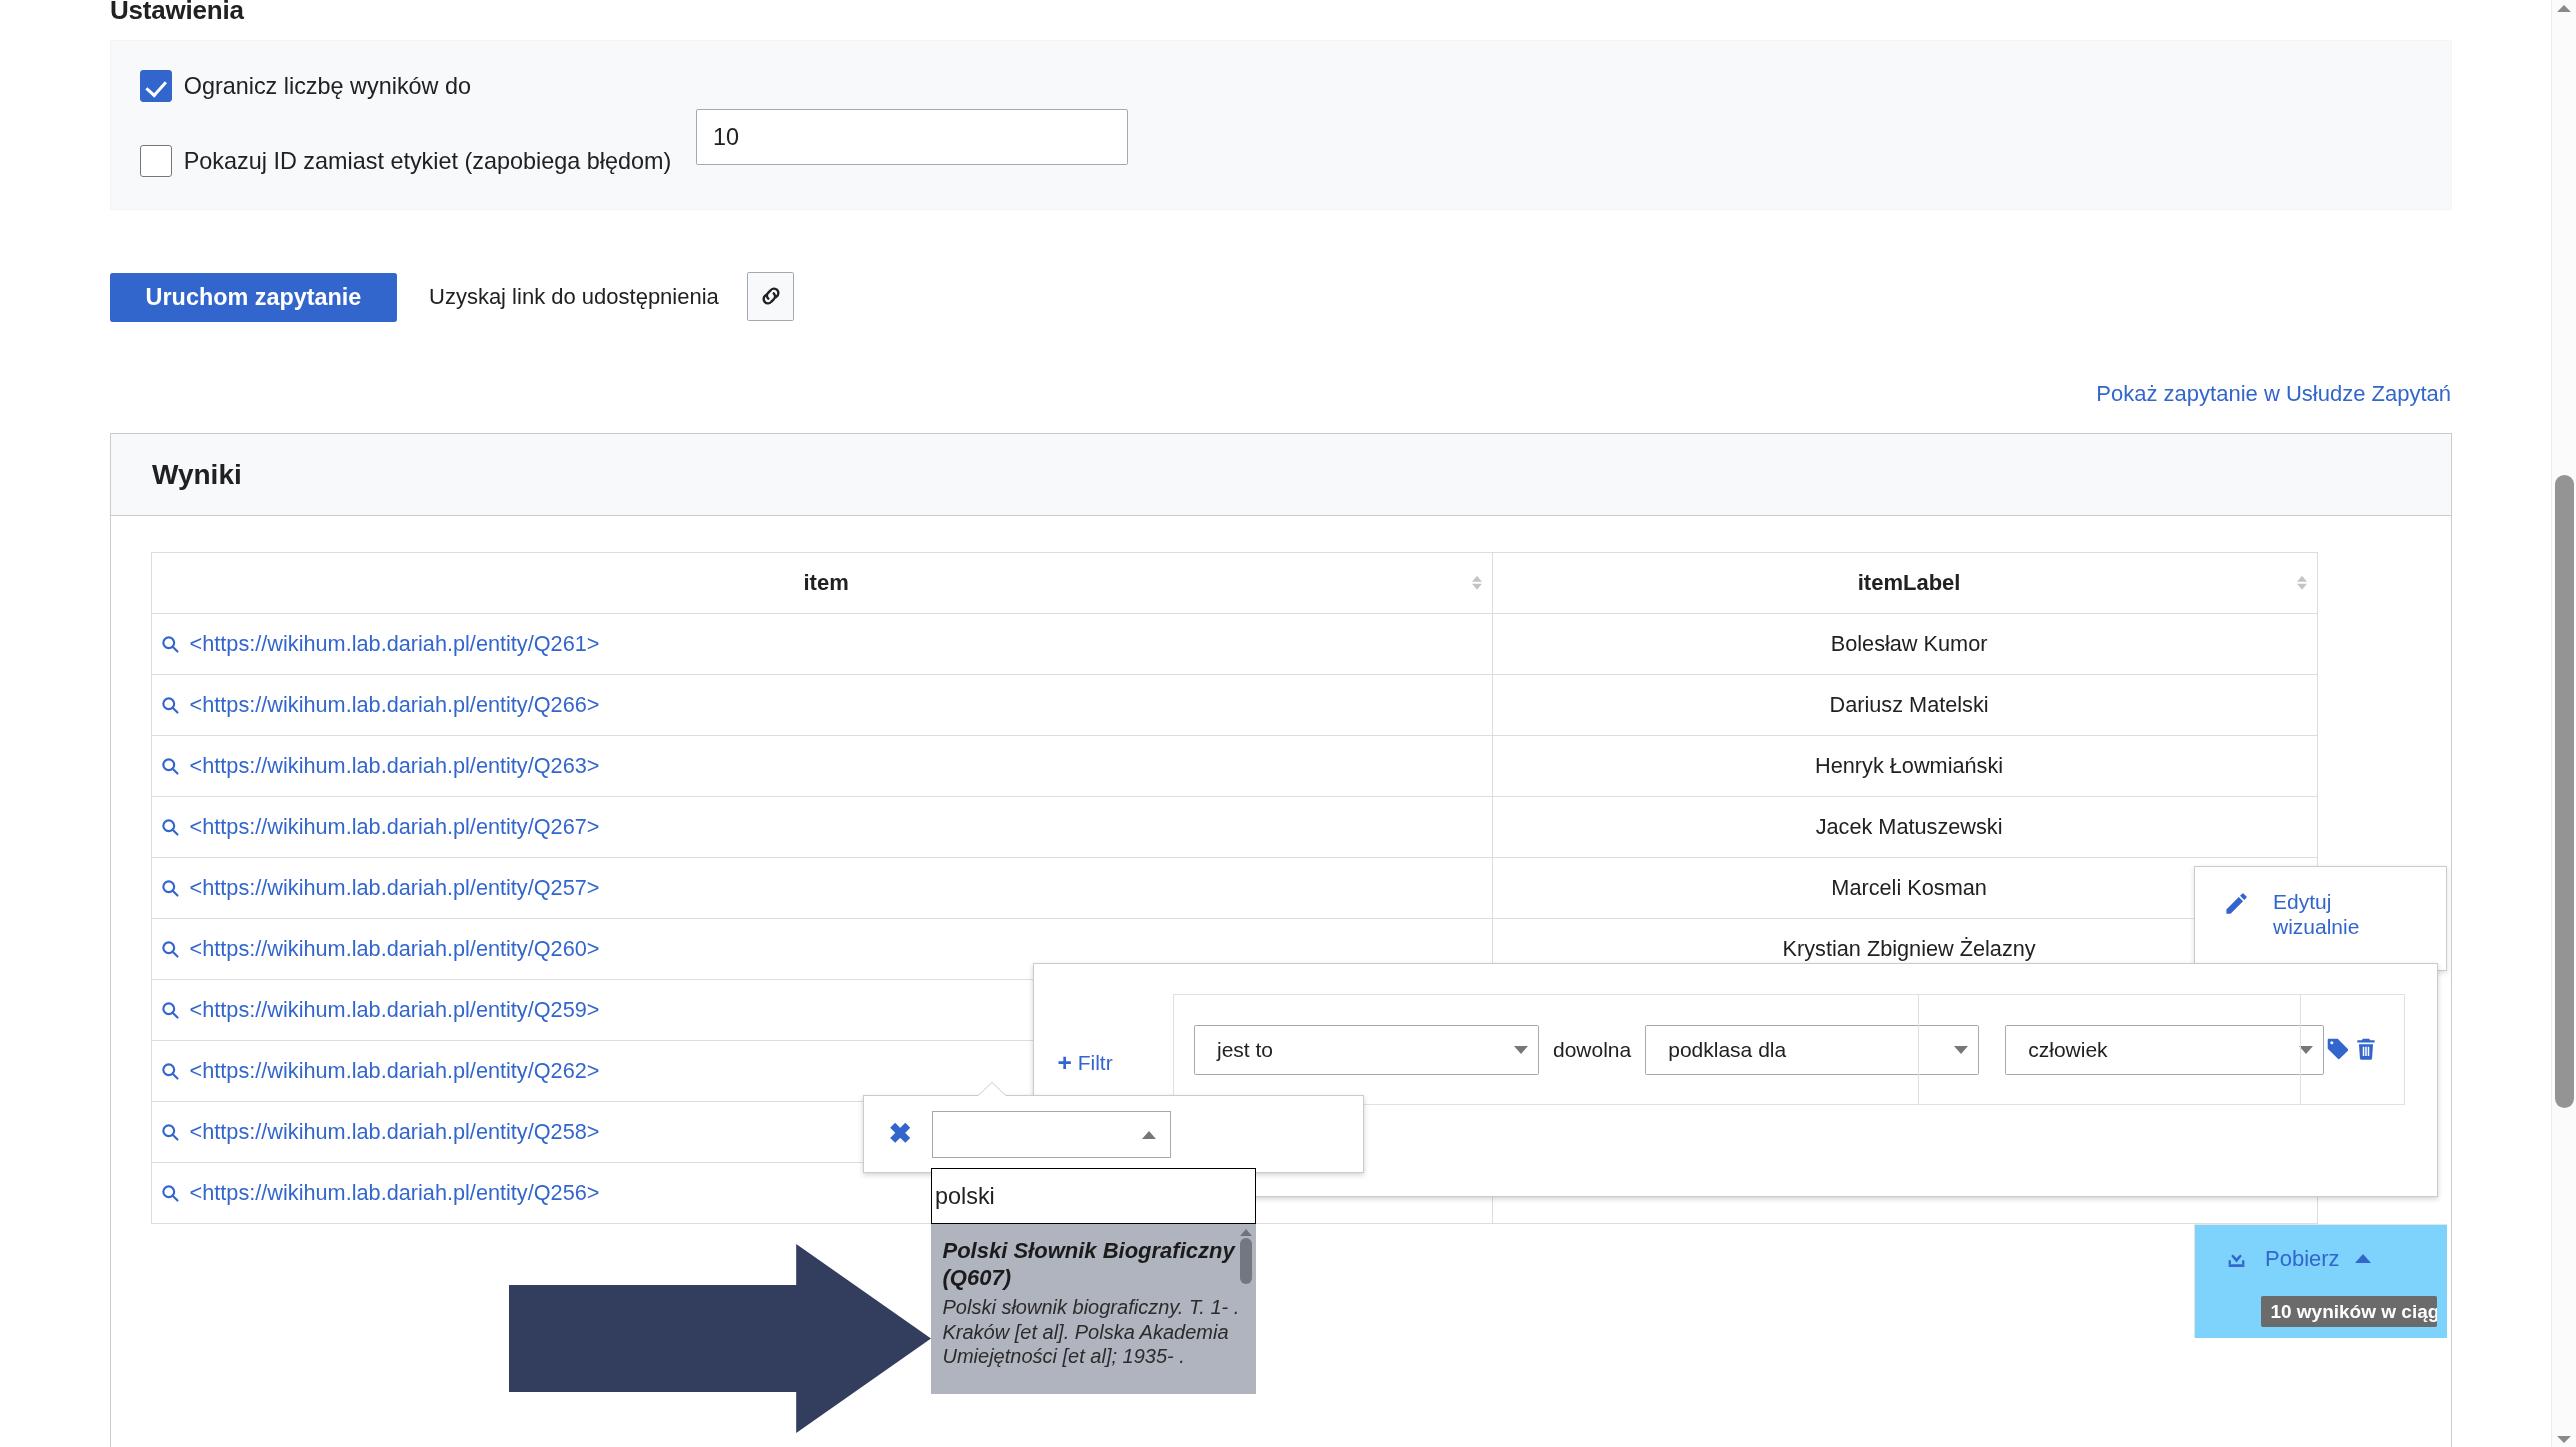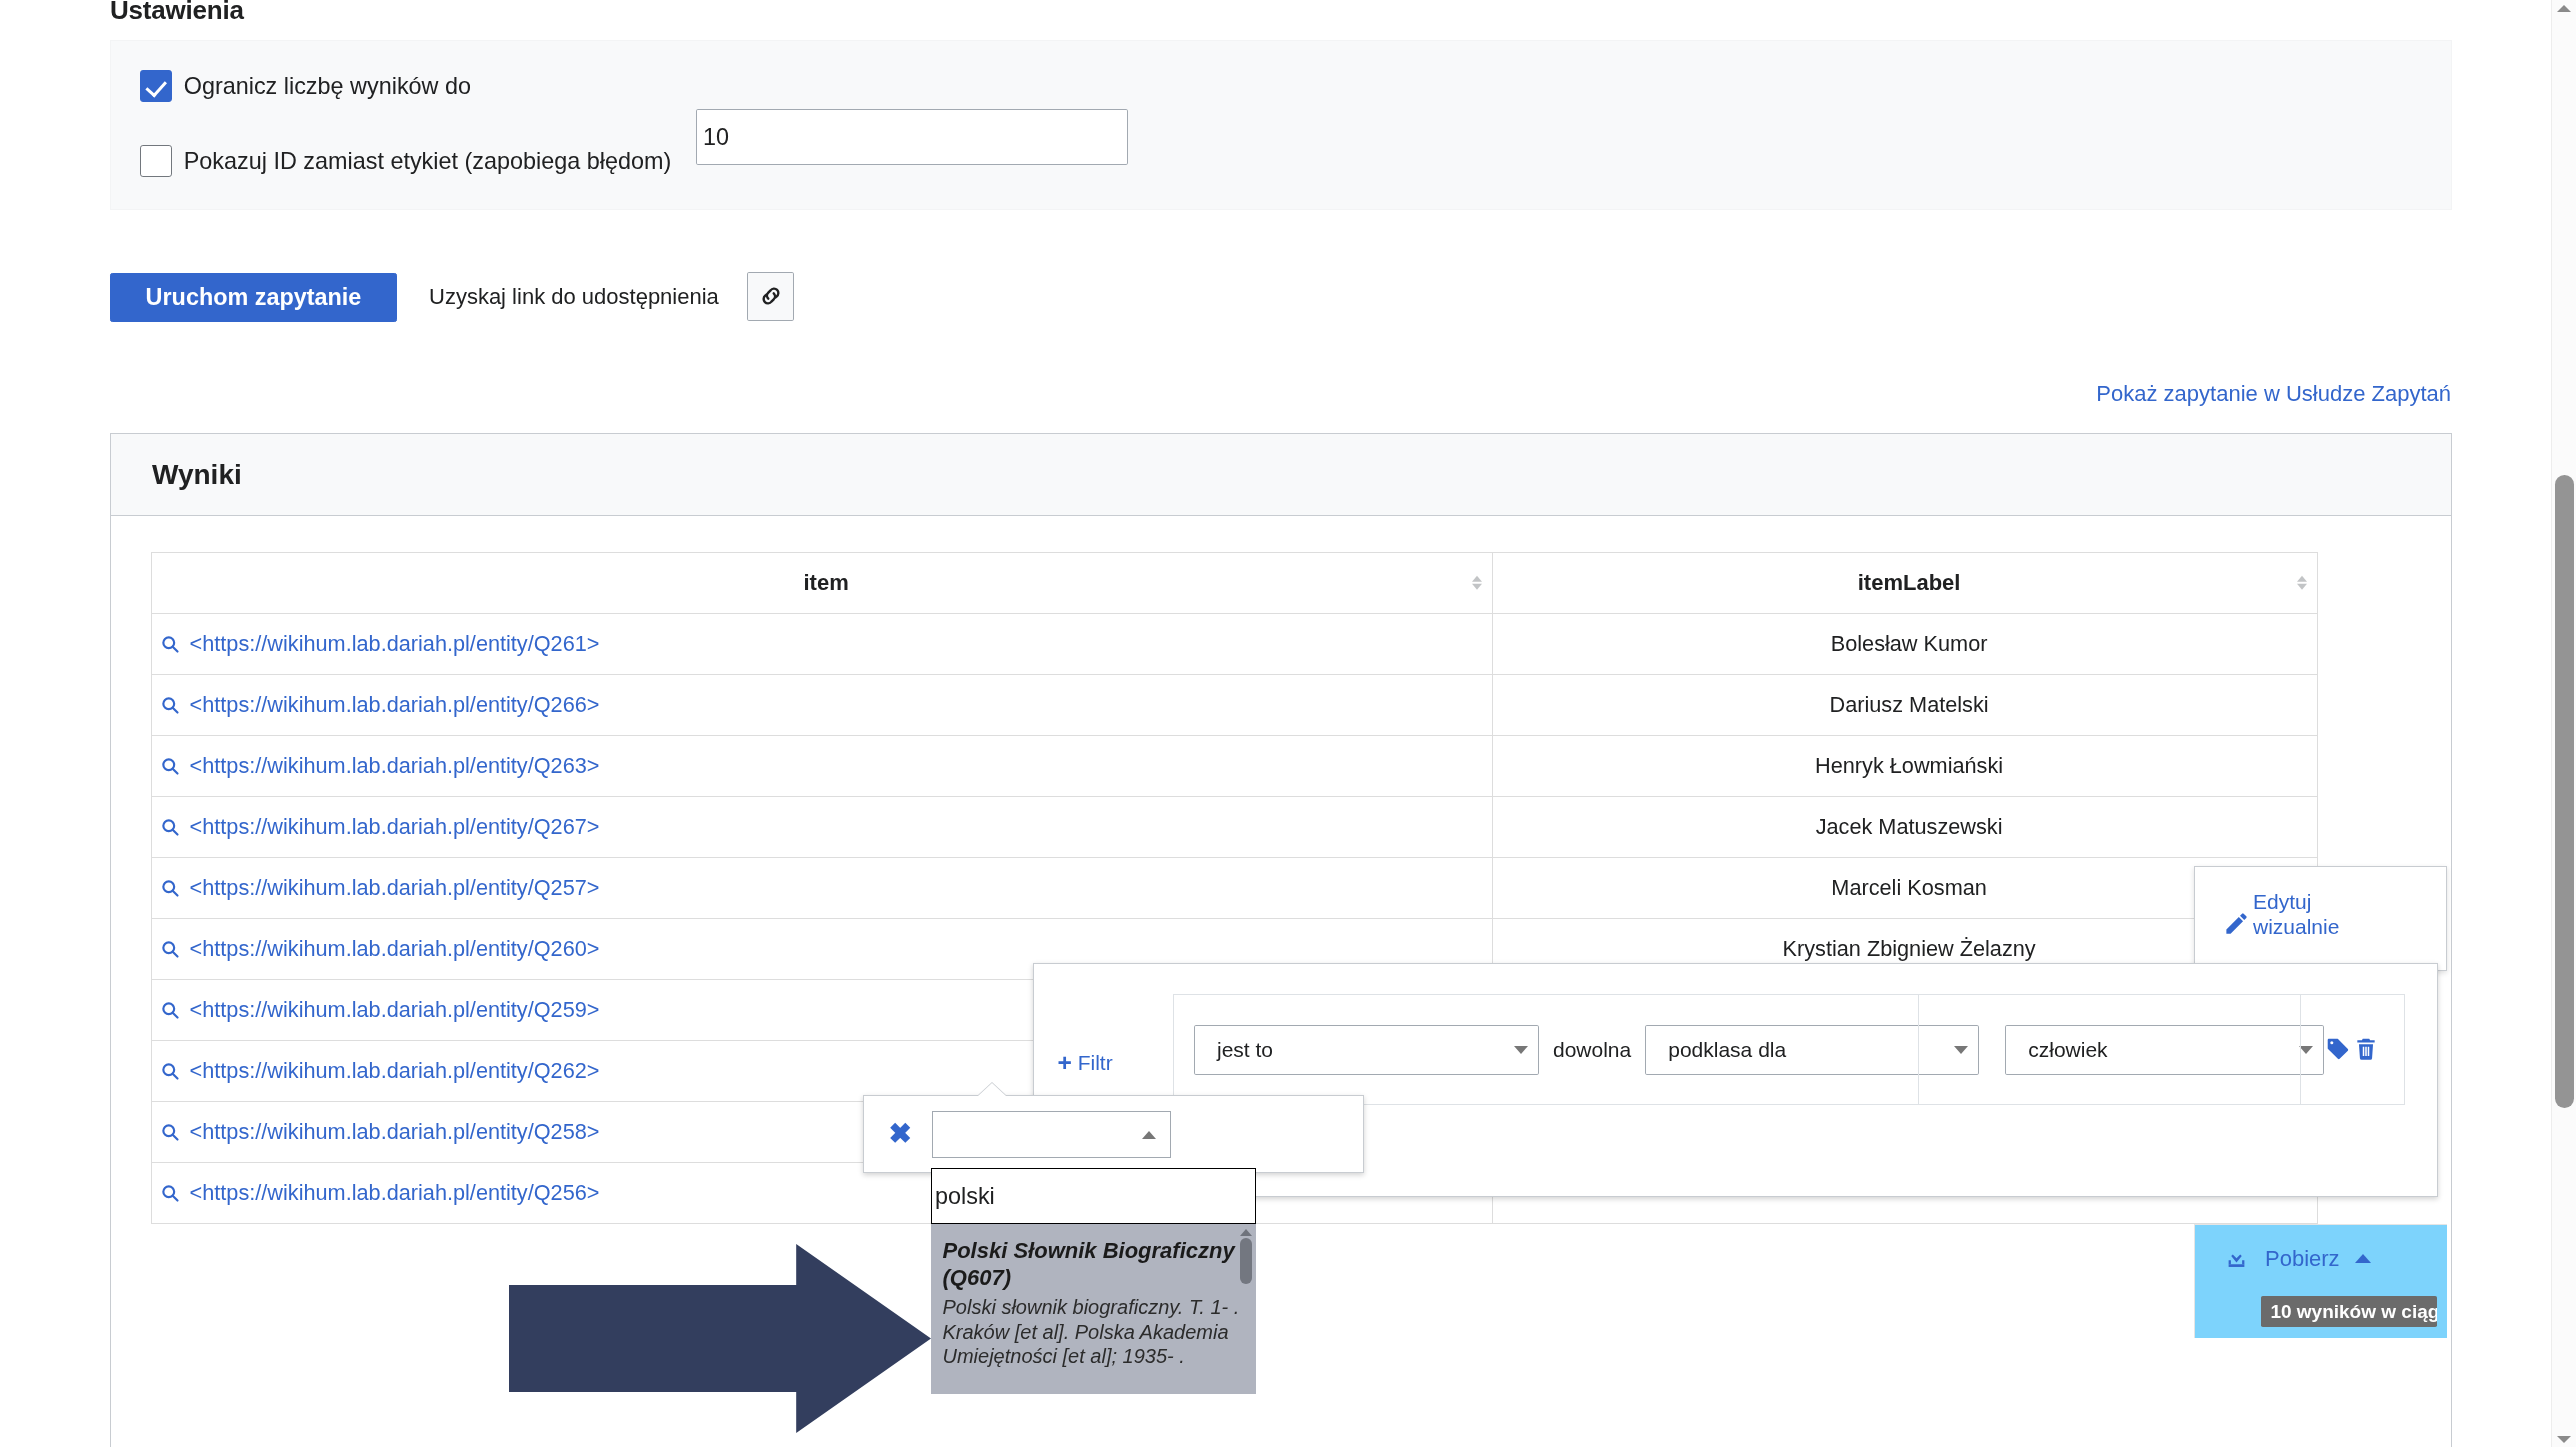--- a/index.html
+++ b/index.html
@@ -82,21 +82,21 @@
     left: 585px;
     top: 68px;
     width: 432px;
     height: 56px;
     border: 1.2px solid #a2a9b1;
     border-radius: 1.8px;
     background: #ffffff;
     box-sizing: border-box;
     font-size: 23.4px;
     color: #202122;
-    padding-left: 6px;
+    padding-left: 16px;
     font-family: "Liberation Sans", sans-serif;
     outline: none;
   }
 
   
   .run-btn {
     position: absolute;
     left: 110px;
     top: 273px;
     width: 287px;
@@ -374,22 +374,22 @@
     border-left: 14.6px solid transparent;
     border-right: 14.6px solid transparent;
     border-top: 14px solid #ffffff;
     filter: drop-shadow(0 0.6px 0 #c8ccd1);
   }
   .edit-inner {
     position: absolute;
     left: 28px;
     top: 23.4px;
     display: flex;
-    align-items: flex-end;
-    gap: 3px;
+    align-items: flex-start;
+    gap: 23px;
     cursor: pointer;
   }
   .edit-text {
     font-size: 21px;
     color: #3366cc;
     line-height: 1.16;
     width: 111px;
   }
 
   

